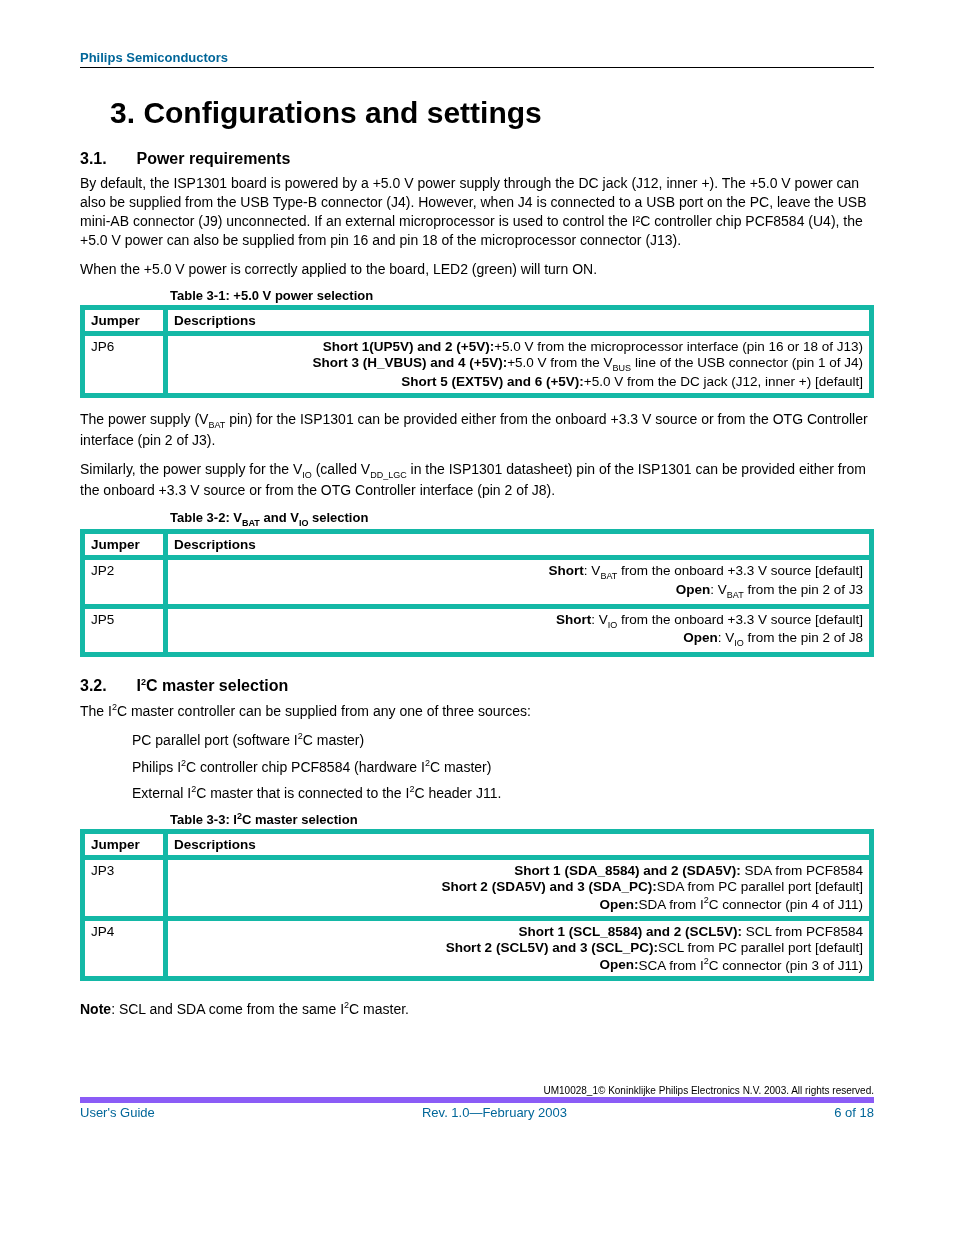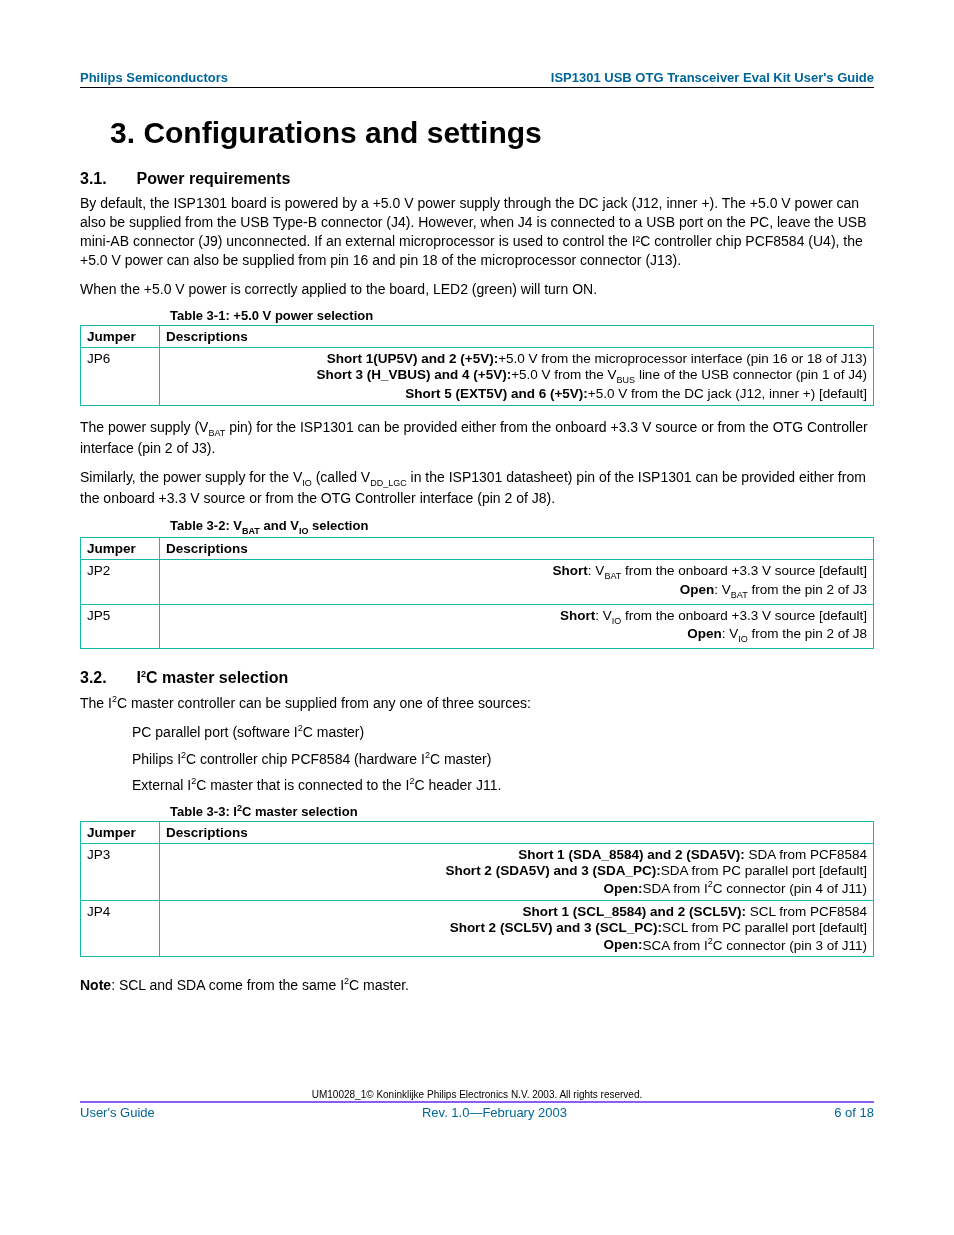--- a/index.html
+++ b/index.html
@@ -17,21 +17,20 @@
     box-sizing: border-box;
   }
   .header-row {
     display: flex;
     justify-content: space-between;
     font-weight: bold;
     font-size: 13px;
     border-bottom: 1px solid #000;
     padding-bottom: 2px;
     margin-bottom: 28px;
-    margin-top: 20px;
   }
   .header-left { color: #006699; }
   .header-right { color: #006699; }
   h2 {
     font-size: 30px;
     font-weight: bold;
     margin: 0 0 20px 0;
     padding-left: 30px;
   }
   h3 {
@@ -47,60 +46,59 @@
     margin: 6px 0 2px 0;
     text-align: left;
     padding-left: 90px;
   }
   table {
     border-collapse: collapse;
     width: 100%;
     font-size: 13.5px;
     margin-bottom: 12px;
   }
-  table, th, td { border: 1px solid #14b8a6; }
+  table, th, td { border: 5px solid #14b8a6; }
   th, td { padding: 3px 6px; text-align: left; vertical-align: top; }
   th { font-weight: bold; }
   .col-jumper { width: 66px; }
   .desc-line { margin: 0 0 1px 0; text-align: right; }
   .desc-label { display: inline-block; min-width: 256px; }
   .sub { font-size: 9px; vertical-align: sub; }
   .sup { font-size: 9px; vertical-align: super; }
   .list-item { margin: 4px 0 10px 52px; }
   .note { margin-top: 18px; }
   .footer {
     position: absolute;
     bottom: 30px;
     left: 80px;
     right: 80px;
   }
   .footer-top {
     display: flex;
-    justify-content: center;
+    justify-content: flex-end;
     font-size: 10px;
-    border-bottom: 2px solid #8b5cf6;
+    border-bottom: 6px solid #8b5cf6;
     padding-bottom: 1px;
     margin-bottom: 2px;
   }
   .footer-bottom {
     display: flex;
     justify-content: space-between;
     font-size: 13px;
     font-weight: normal;
     color: #006699;
     gap: 28px;
   }
 </style>
 </head>
 <body>
 
 <div class="page">
   <div class="header-row">
     <span class="header-left">Philips Semiconductors</span>
-    <span class="header-right">ISP1301 USB OTG Transceiver Eval Kit User's Guide</span>
   </div>
 
   <h2>
     <span>3.</span>
     <span>Configurations and settings</span>
   </h2>
 
   <h3>
     <span class="secnum">3.1.</span>
     <span>Power requirements</span>

